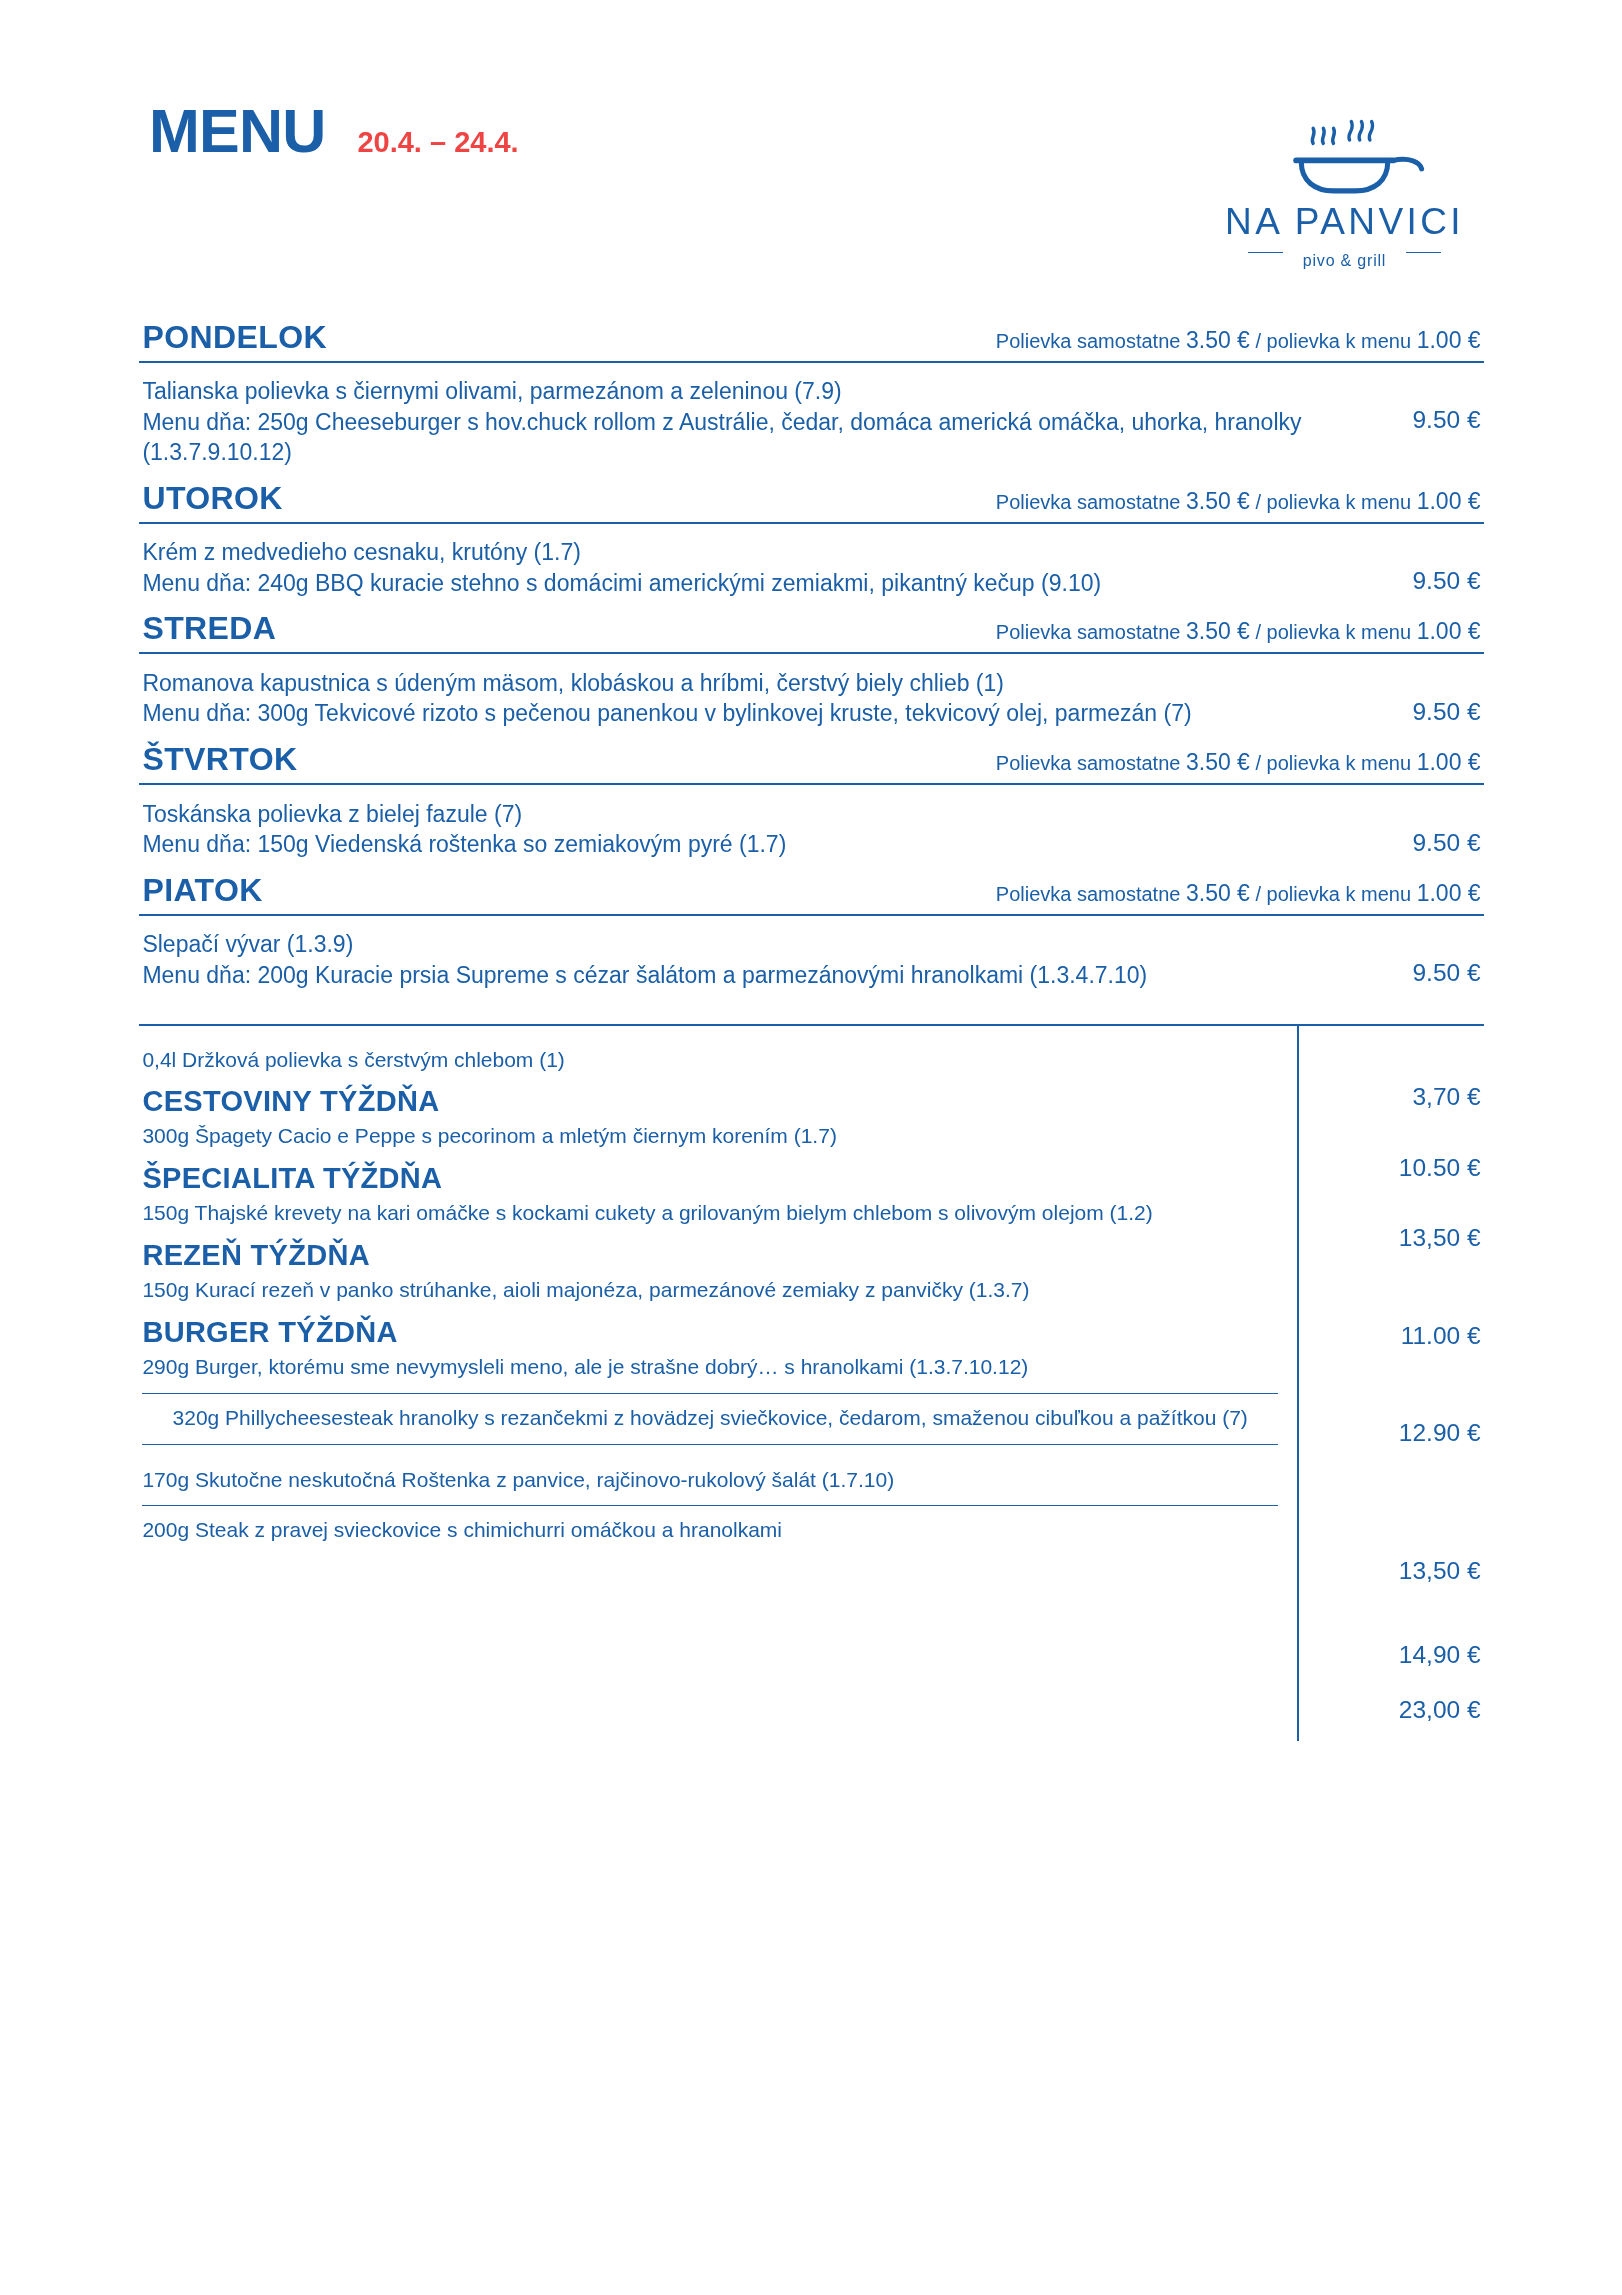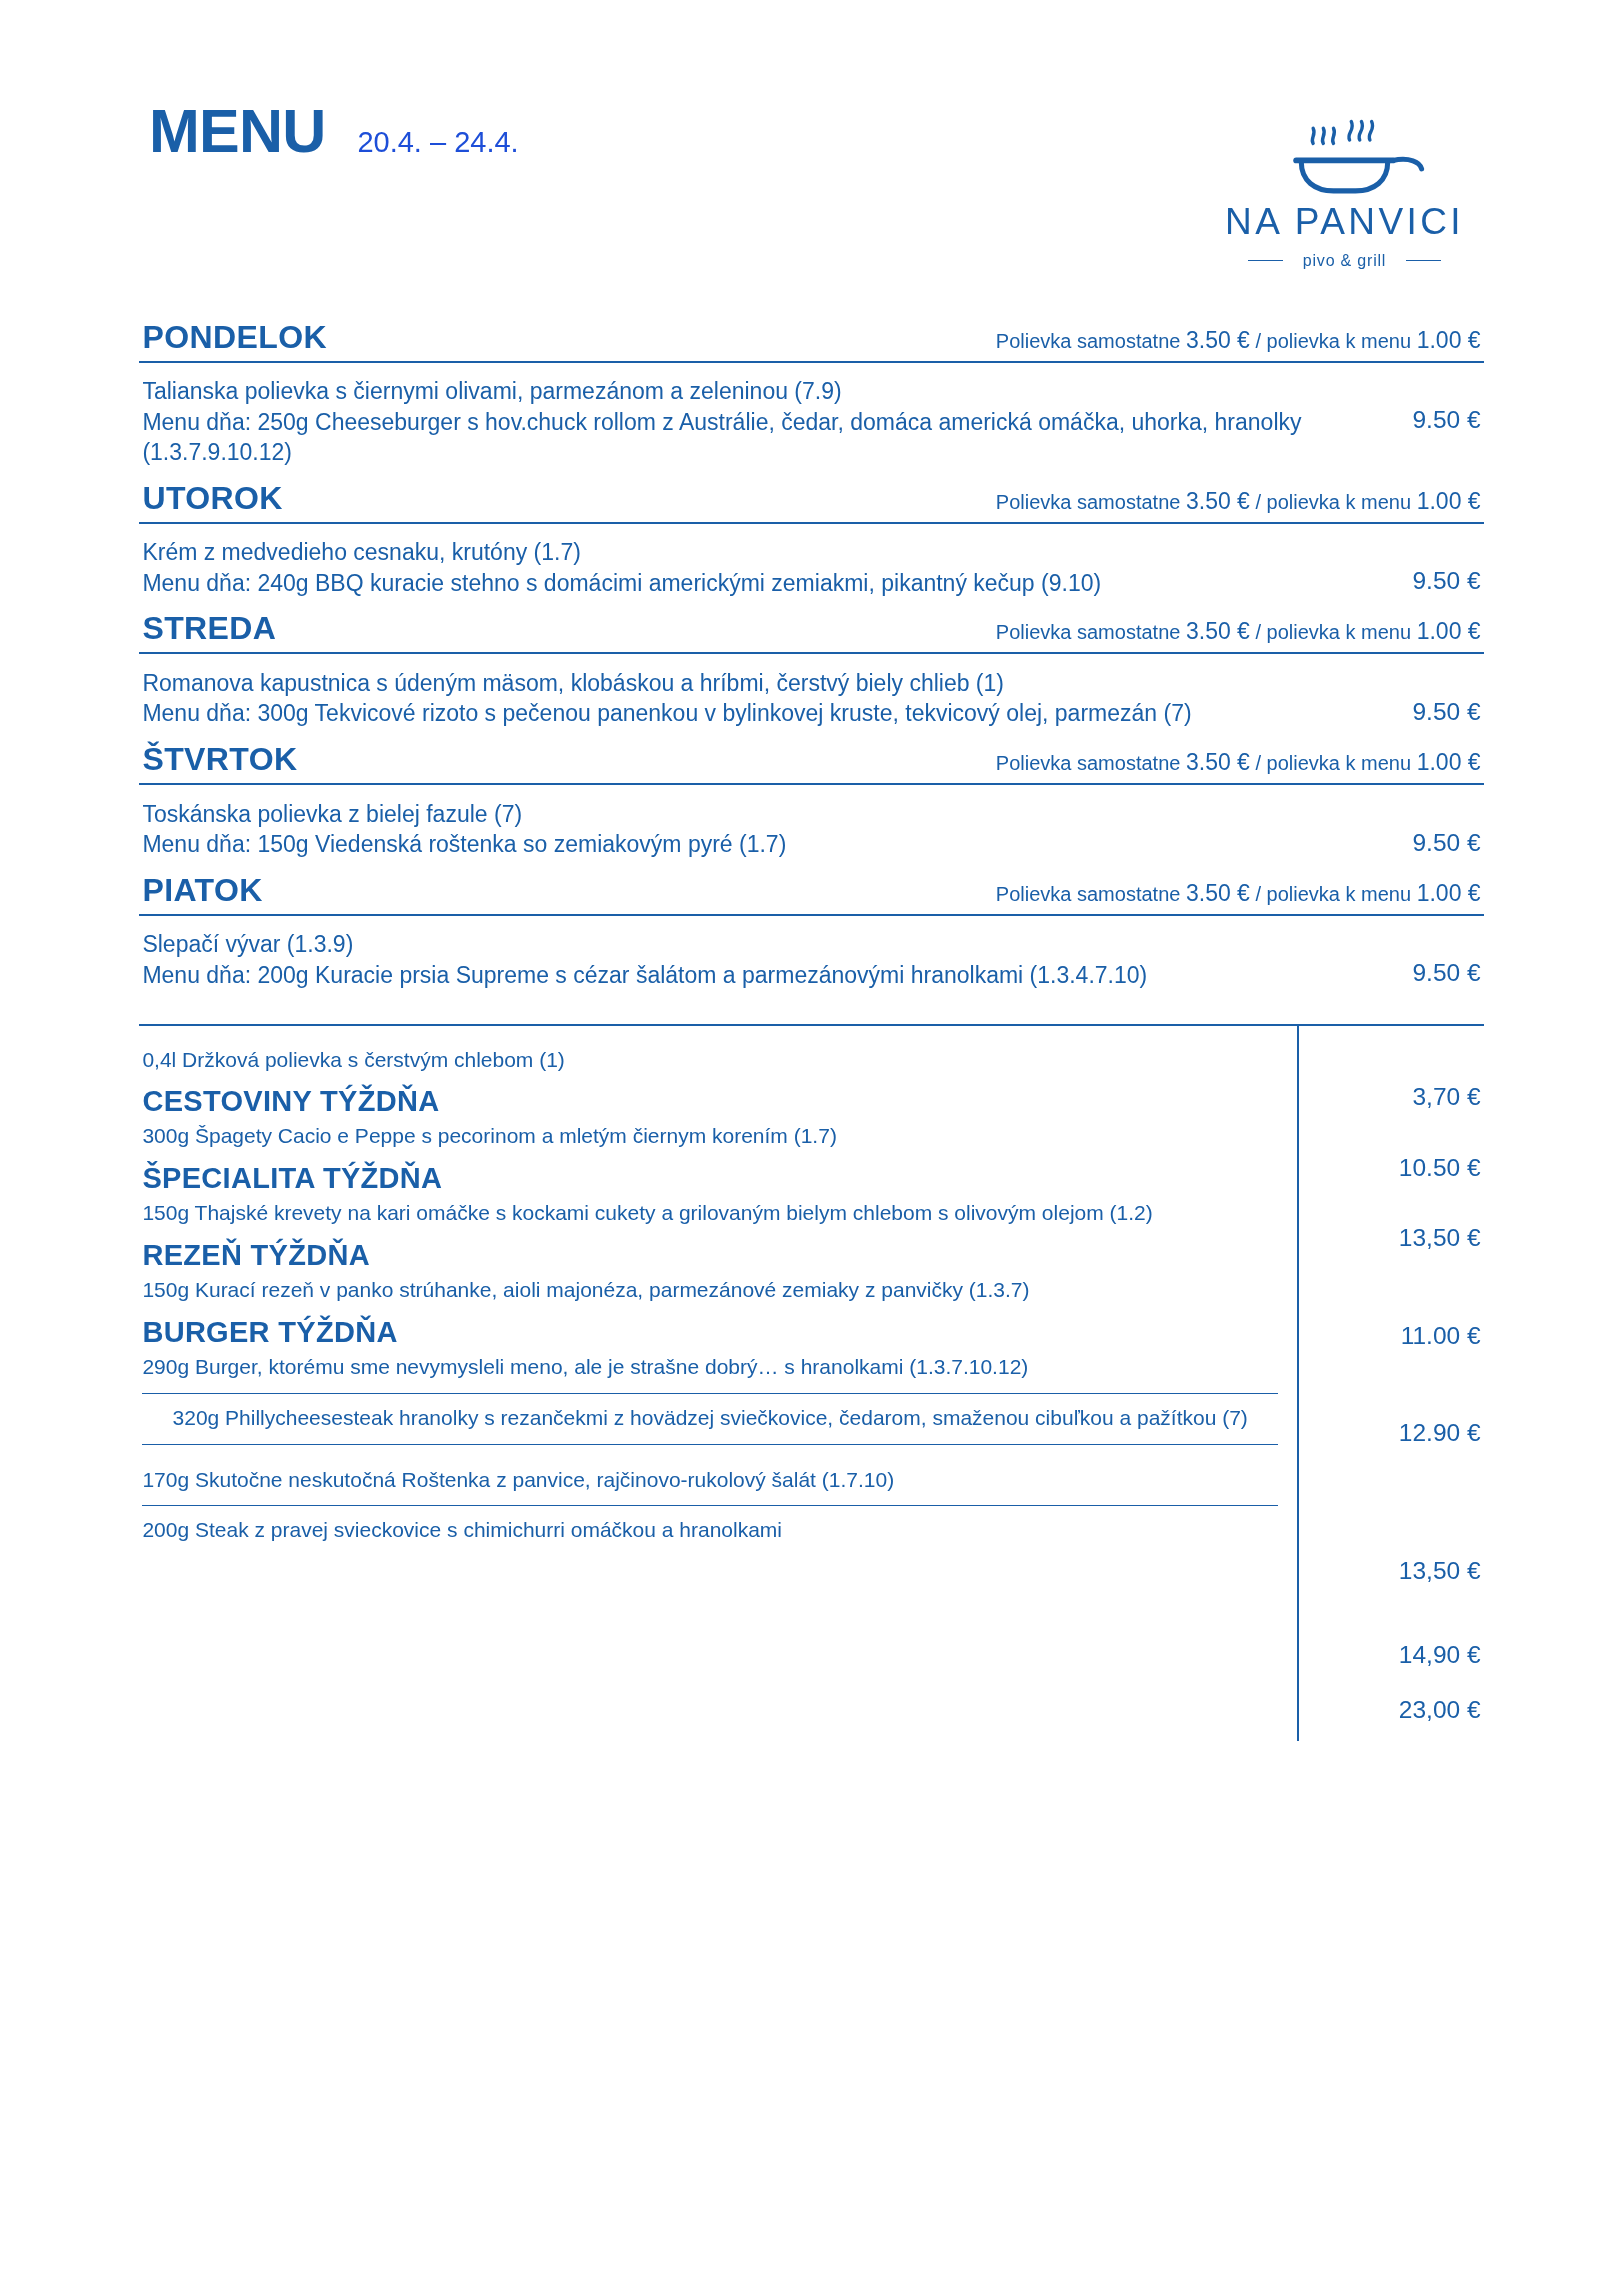--- a/index.html
+++ b/index.html
@@ -38,22 +38,22 @@
   }
   .menu-title {
     font-size: 61px;
     font-weight: 700;
     letter-spacing: -0.8px;
     color: #1a5fa8;
     line-height: 1;
   }
   .menu-dates {
     font-size: 29px;
-    font-weight: 400;
-    color: #1d4ed8;
+    font-weight: 700;
+    color: #ef4444;
     line-height: 1;
   }
 
   .logo {
     width: 279px;
     text-align: center;
     padding-top: 17px;
   }
   .logo-mark {
     display: block;
@@ -61,21 +61,20 @@
   }
   .logo-name {
     font-size: 37px;
     letter-spacing: 3.4px;
     font-weight: 400;
     color: #1a5fa8;
     margin-top: 5px;
   }
   .logo-sub {
     display: flex;
-    align-items: center;
     justify-content: center;
     gap: 20px;
     margin-top: 8.5px;
     font-size: 16px;
     letter-spacing: 0.8px;
     color: #1a5fa8;
   }
   .logo-sub .dash {
     display: inline-block;
     width: 35px;

